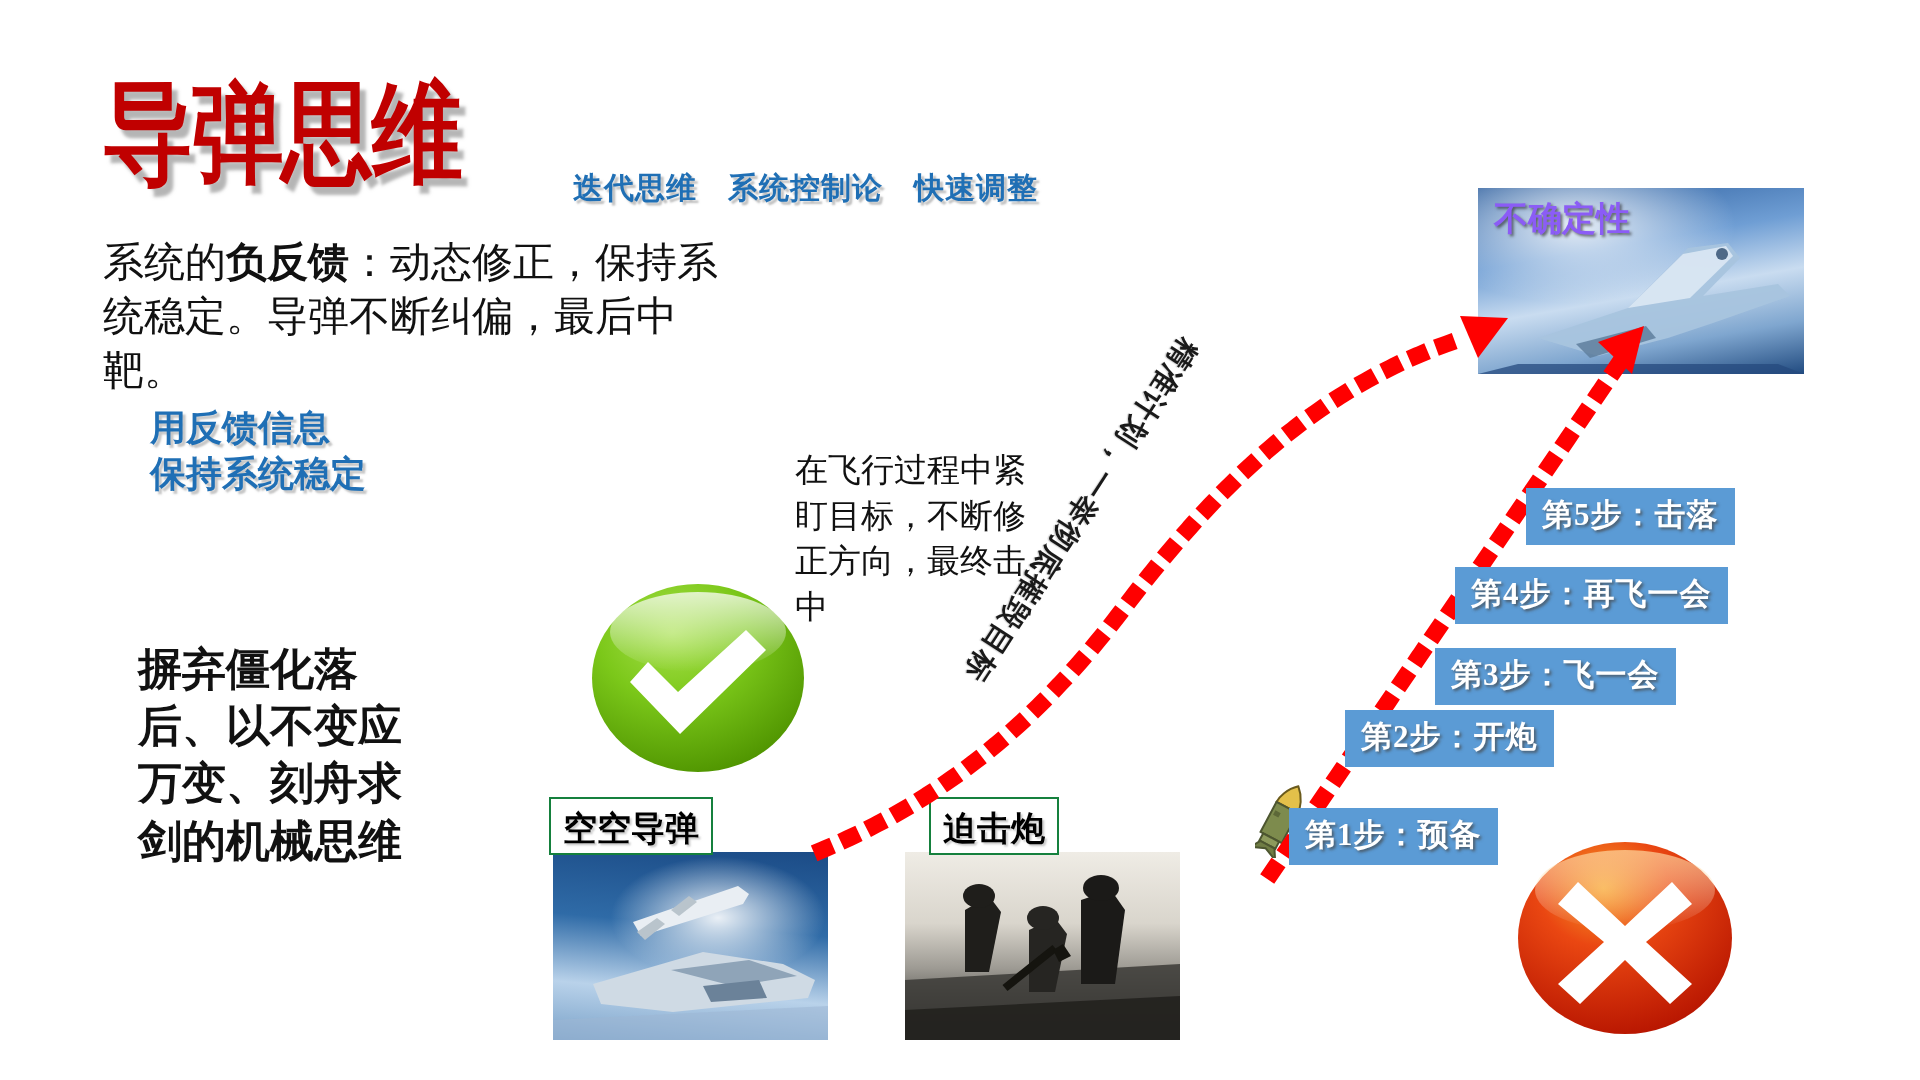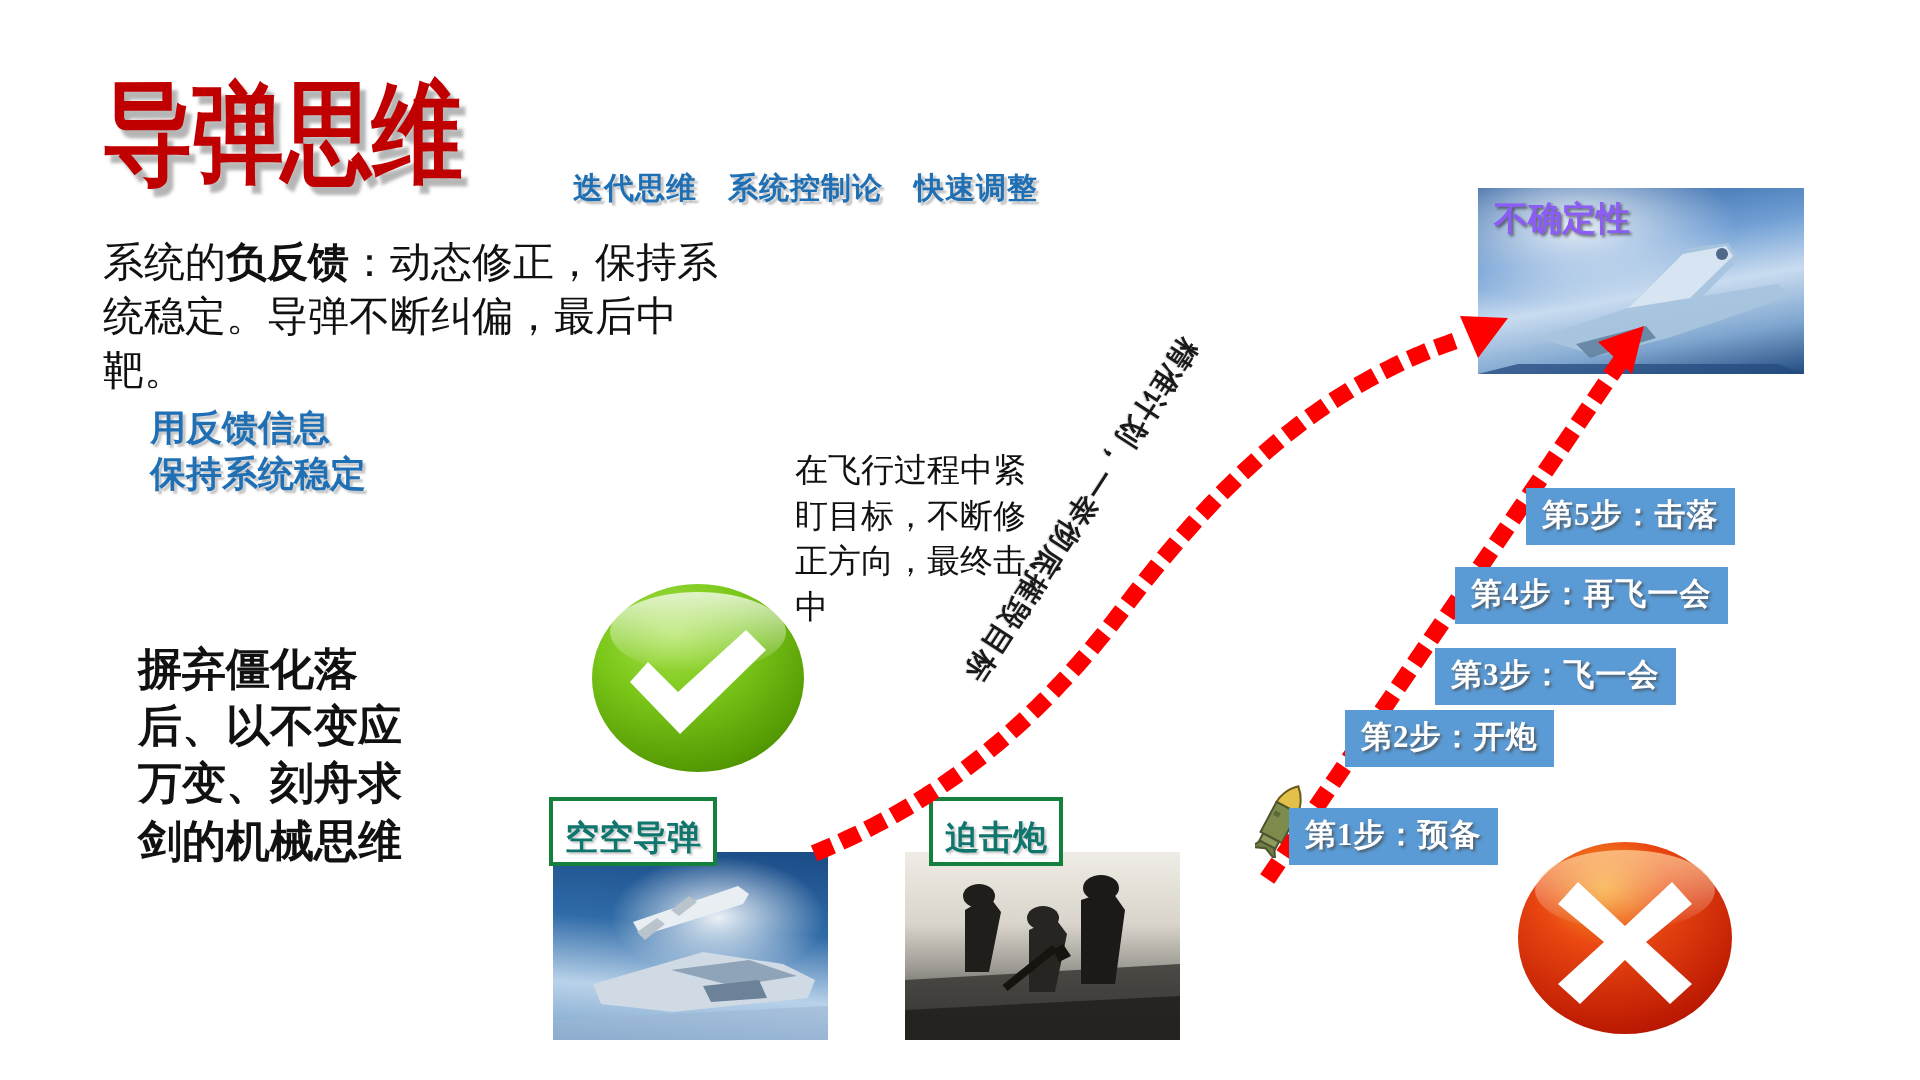--- a/index.html
+++ b/index.html
@@ -132,26 +132,26 @@
   }
   #photo-mortar {
     left: 905px; top: 852px; width: 275px; height: 188px;
     background:
       linear-gradient(180deg, #efece5 0%, #d9d5cc 38%, #9d9a93 62%, #4a4945 86%, #2b2a27 100%);
   }
 
   
   .red-label {
     position: absolute;
-    border: 4px solid #15803d;
+    border: 2px solid #15803d;
     background: #ffffff;
-    color: #0f766e;
+    color: #000000;
     font-weight: bold;
     font-size: 34px;
-    padding: 17px 12px 6px 12px;
+    padding: 10px 12px 6px 12px;
     line-height: 1.12;
     white-space: nowrap;
     text-shadow: 2px 2px 2px rgba(160,160,160,0.55);
   }
   #label-aam { left: 549px; top: 797px; }
   #label-mortar { left: 929px; top: 797px; }
 
   #label-uncertainty {
     position: absolute;
     left: 1494px;

